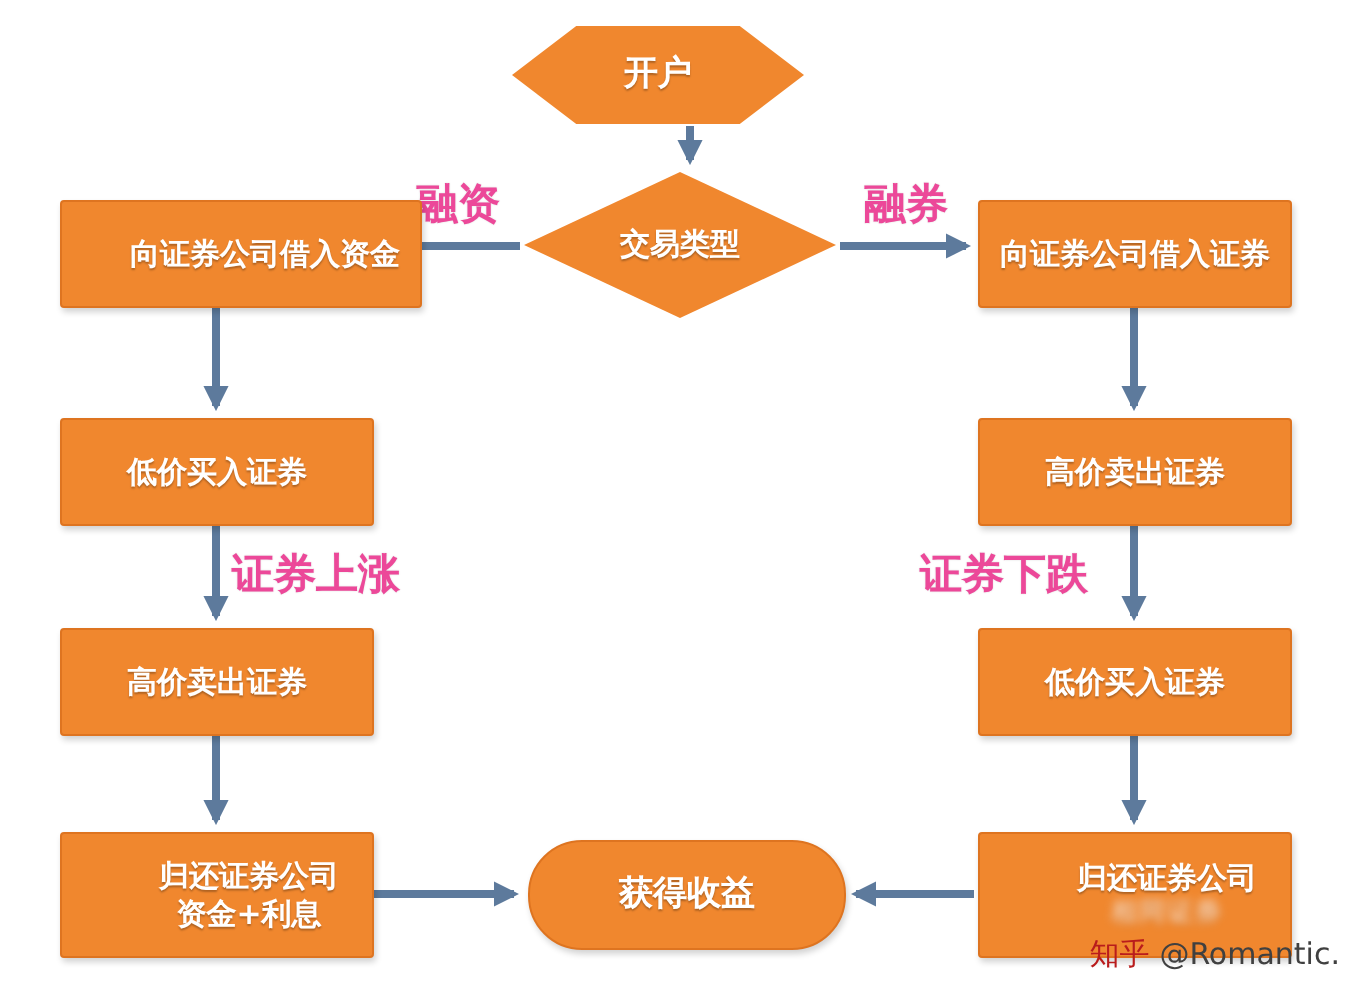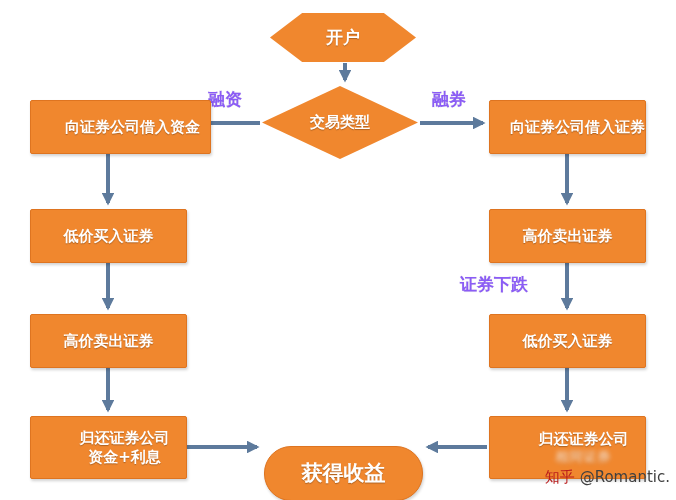--- a/index.html
+++ b/index.html
@@ -12,26 +12,26 @@
 
   .node{position:absolute;display:flex;align-items:center;justify-content:center;
         background:var(--node-fill,#f0872e);color:var(--node-text,#ffffff);
         text-align:center;font-size:15px;font-weight:bold;
         text-shadow:0 1px 1px rgba(0,0,0,.28);line-height:1.25;}
   .rect{border:1px solid var(--node-border,#e0761f);border-radius:2px;
         box-shadow:1px 2px 3px rgba(0,0,0,.18);}
   .hexagon{clip-path:polygon(22% 0%,78% 0%,100% 50%,78% 100%,22% 100%,0% 50%);font-size:17px;}
   .diamond{clip-path:polygon(50% 0%,100% 50%,50% 100%,0% 50%);font-size:15px;}
   .stadium{border-radius:27px;border:1px solid var(--node-border,#e0761f);
-        box-shadow:1px 2px 3px rgba(0,0,0,.18);font-size:21px;margin-top:26px;}
+        box-shadow:1px 2px 3px rgba(0,0,0,.18);font-size:17px;}
 
   .node .line{display:block;width:100%;margin-left:32px;}
   .blurred{filter:blur(2.2px);opacity:.55;font-size:13px;letter-spacing:1px;}
 
-  .edge-label{position:absolute;color:#8b5cf6;font-weight:bold;font-size:17px;
+  .edge-label{position:absolute;color:#ec4899;font-weight:bold;font-size:21px;
         white-space:nowrap;text-shadow:0 0 1px rgba(0,0,0,.15);text-align:center;}
 
   .watermark{position:absolute;right:6px;top:468px;font-size:15px;color:#30353b;
         white-space:nowrap;}
   .watermark .brand{font-weight:normal;color:#b91c1c;margin-right:5px;}
   .watermark .handle{color:#404040;}
 </style>
 </head>
 <body>
 
@@ -49,46 +49,47 @@
     <line class="arrow-line" x1="108" y1="154" x2="108" y2="203" marker-end="url(#arrowhead)"></line>
     <line class="arrow-line" x1="108" y1="263" x2="108" y2="308" marker-end="url(#arrowhead)"></line>
     <line class="arrow-line" x1="108" y1="368" x2="108" y2="410" marker-end="url(#arrowhead)"></line>
     <line class="arrow-line" x1="567" y1="154" x2="567" y2="203" marker-end="url(#arrowhead)"></line>
     <line class="arrow-line" x1="567" y1="263" x2="567" y2="308" marker-end="url(#arrowhead)"></line>
     <line class="arrow-line" x1="567" y1="368" x2="567" y2="410" marker-end="url(#arrowhead)"></line>
     <line class="arrow-line" x1="187" y1="447" x2="257" y2="447" marker-end="url(#arrowhead)"></line>
     <line class="arrow-line" x1="487" y1="447" x2="428" y2="447" marker-end="url(#arrowhead)"></line>
   </svg>
 
-  <div class="node hexagon" style="left:270px;top:13px;width:146px;height:49px;">
+  <div class="node hexagon" style="left:256px;top:13px;width:146px;height:49px;">
     <span>开户</span>
   </div>
 
   <div class="node diamond" style="left:262px;top:86px;width:156px;height:73px;">
     <span>交易类型</span>
   </div>
 
   <div class="edge-label" style="left:208px;top:88px;">融资</div>
   <div class="edge-label" style="left:432px;top:88px;">融券</div>
 
   <div class="node rect" style="left:30px;top:100px;width:155px;height:52px;padding-left:24px;">
     <span>向证券公司借入资金</span>
   </div>
   <div class="node rect" style="left:30px;top:209px;width:155px;height:52px;">
     <span>低价买入证券</span>
   </div>
+  <div class="edge-label" style="left:116px;top:273px;">证券上涨</div>
   <div class="node rect" style="left:30px;top:314px;width:155px;height:52px;">
     <span>高价卖出证券</span>
   </div>
   <div class="node rect" style="left:30px;top:416px;width:155px;height:61px;flex-direction:column;">
     <span class="line">归还证券公司</span>
     <span class="line">资金+利息</span>
   </div>
 
-  <div class="node rect" style="left:489px;top:100px;width:155px;height:52px;justify-content:flex-end;">
+  <div class="node rect" style="left:489px;top:100px;width:155px;height:52px;">
     <span>向证券公司借入证券</span>
   </div>
   <div class="node rect" style="left:489px;top:209px;width:155px;height:52px;">
     <span>高价卖出证券</span>
   </div>
   <div class="edge-label" style="left:460px;top:273px;font-family:Liberation Serif, serif;">证券下跌</div>
   <div class="node rect" style="left:489px;top:314px;width:155px;height:52px;">
     <span>低价买入证券</span>
   </div>
   <div class="node rect" style="left:489px;top:416px;width:155px;height:61px;flex-direction:column;">

